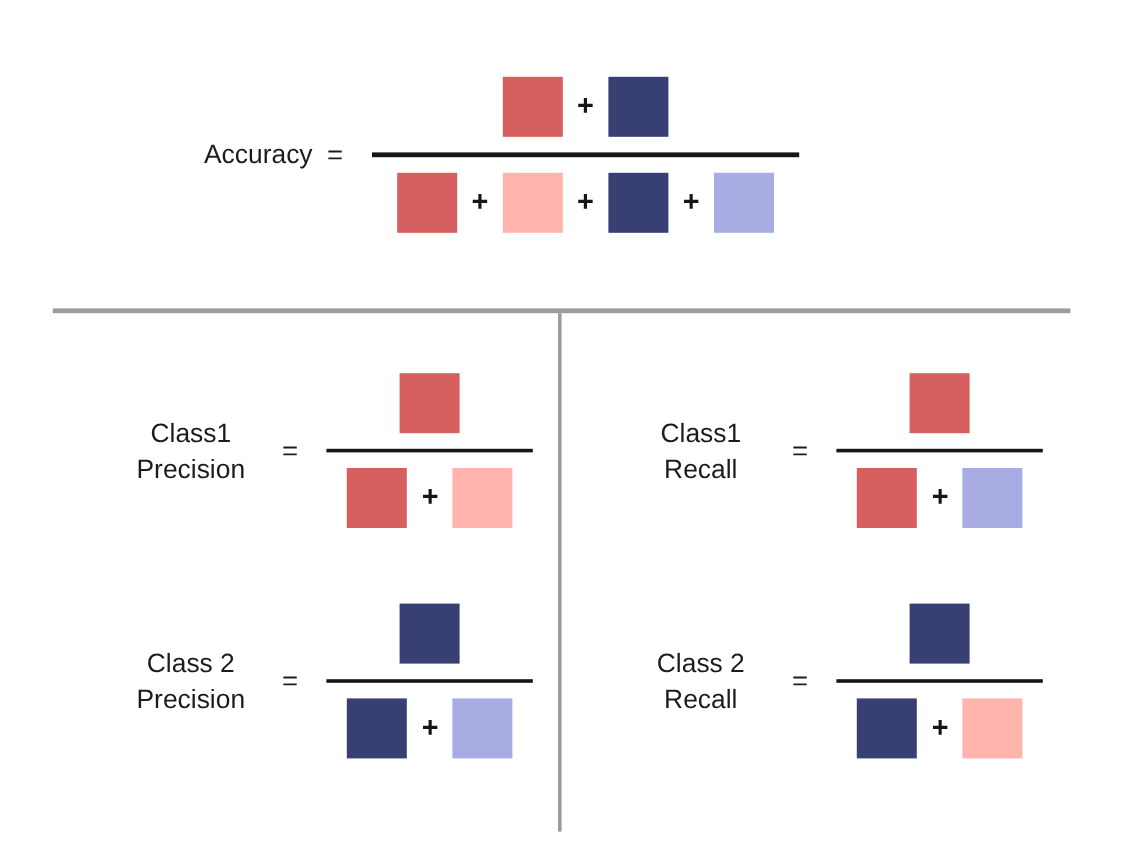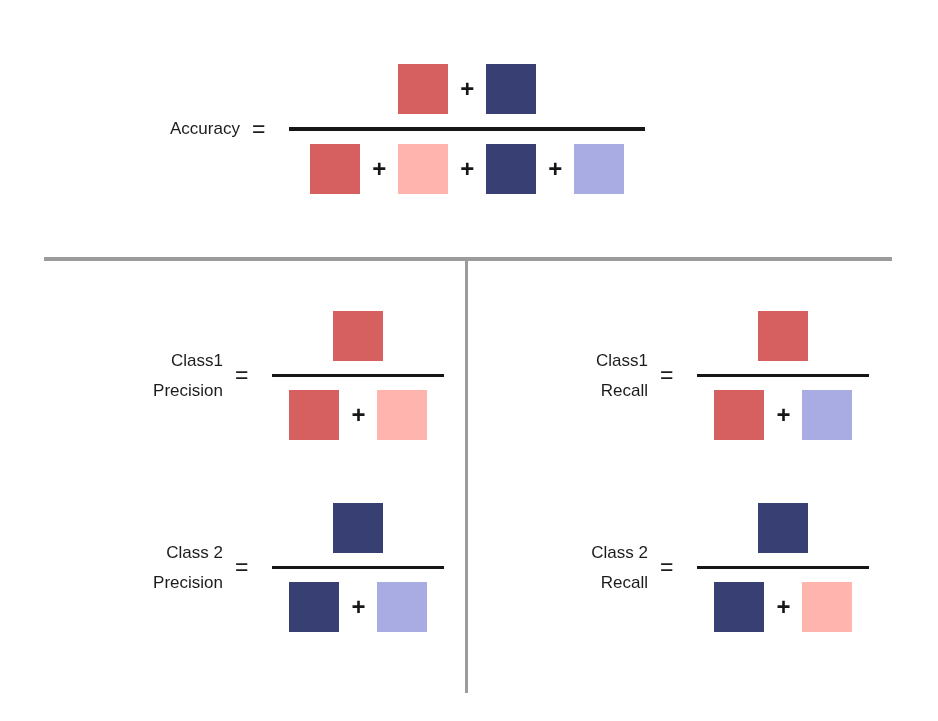--- a/index.html
+++ b/index.html
@@ -2,21 +2,21 @@
 <html><head>
 <meta charset="utf-8">
 <style>
   html, body { margin:0; padding:0; background:#ffffff; }
   .canvas {
     position:relative; width:938px; height:721px; background:#ffffff;
     font-family:"Liberation Sans", "DejaVu Sans", sans-serif; color:#1c1c1c;
     overflow:hidden;
   }
   .formula { position:absolute; display:flex; align-items:center; }
-  .label { font-size:17px; line-height:30px; text-align:right; white-space:nowrap; }
+  .label { font-size:22px; line-height:30px; text-align:center; white-space:nowrap; }
   .label span { display:block; }
   .label-fixed { width:128px; }
   .eq { font-size:23px; font-weight:500; margin-left:12px; }
   .fraction { display:flex; flex-direction:column; align-items:center; margin-left:24px; }
   .frac-row { display:flex; align-items:center; gap:12px; }
   .sq { width:50px; height:50px; }
   .plus { font-size:24px; font-weight:700; color:#161616; line-height:1; }
   .bar { background:#161616; margin:13px 0; }
   .bar-wide { width:356px; height:4px; }
   .bar-narrow { width:172px; height:3px; }

